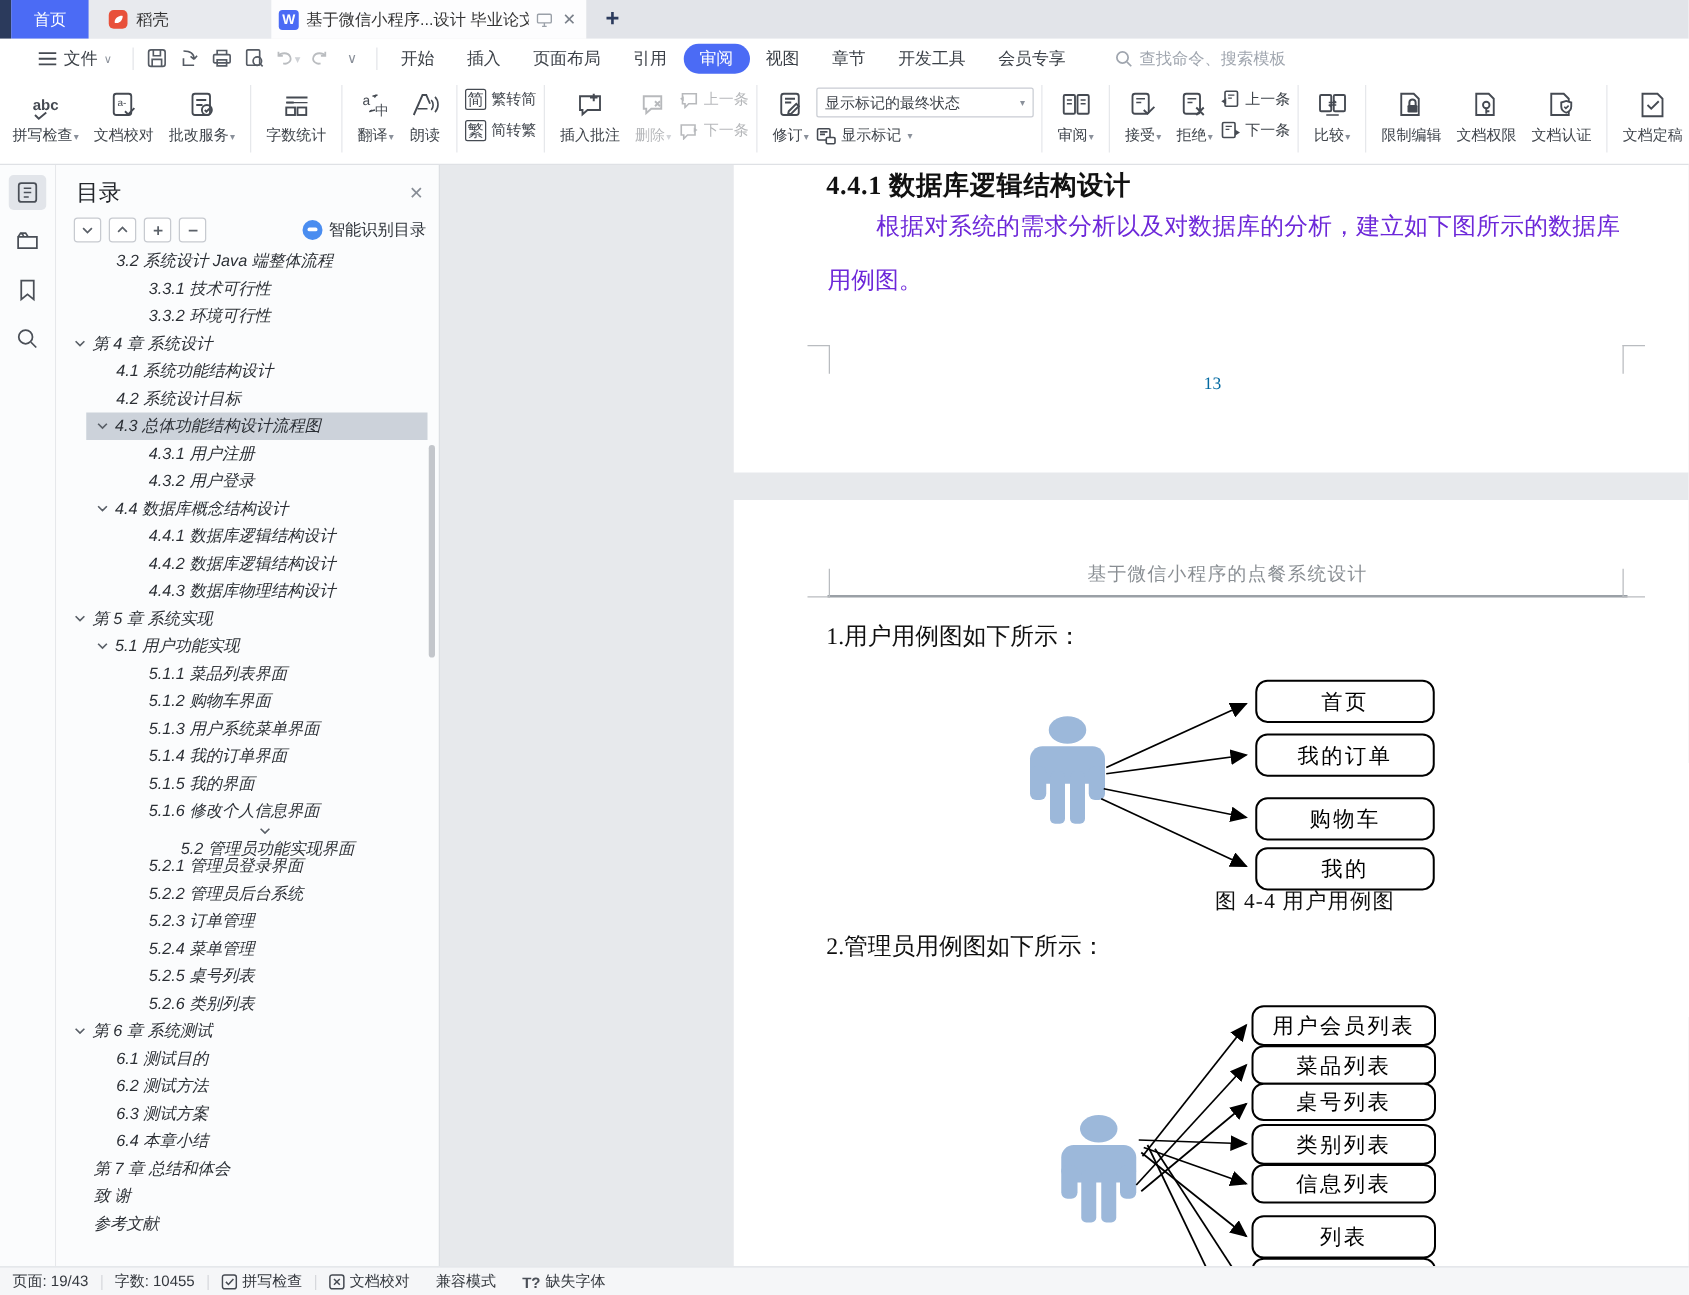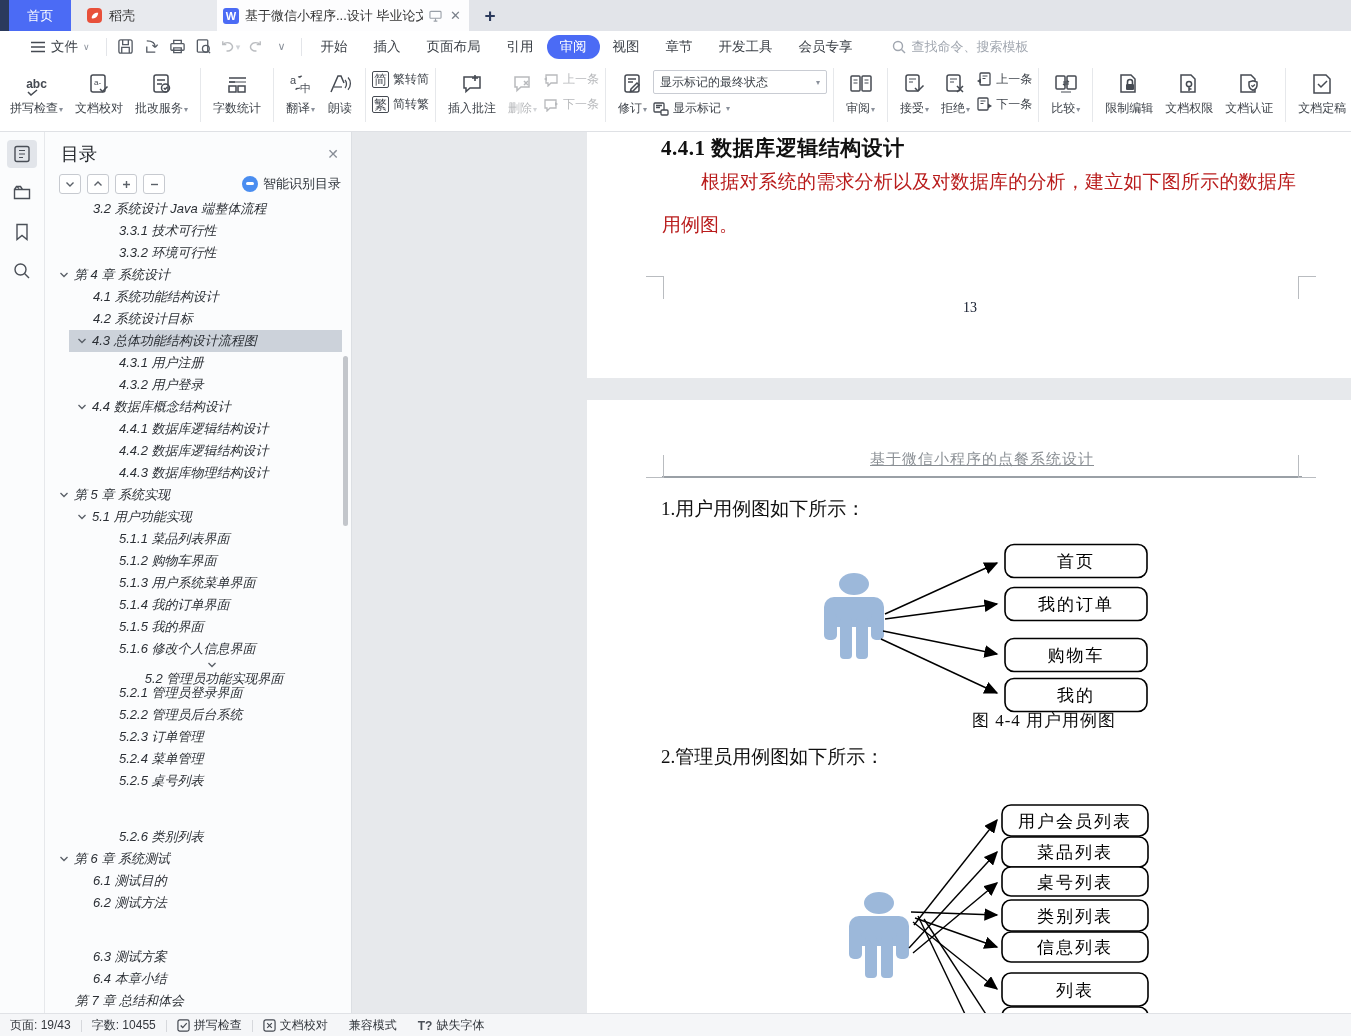--- a/index.html
+++ b/index.html
@@ -66,28 +66,28 @@
   .ti.sel{background:#ccd2da;}
   .sbar{position:absolute;right:3px;top:224px;width:5px;height:170px;border-radius:3px;background:#c3c6cb;}
   
   .docarea{flex:1;background:#e7e9ec;position:relative;overflow:hidden;}
   .pg{position:absolute;background:#fff;left:235px;width:766px;}
   .page1{top:0;height:246px;}
   .page2{top:268px;height:614px;overflow:hidden;}
   .serif{font-family:"Liberation Serif",serif;}
   .h441{position:absolute;top:2px;left:74px;font-size:21px;font-weight:bold;color:#111;letter-spacing:.5px;}
   .para{position:absolute;top:28px;left:75px;width:634px;font-size:19px;line-height:43px;
-        text-indent:39px;text-align:justify;color:#b91c1c;}
-  .pnum{position:absolute;top:168px;left:343px;width:80px;text-align:center;font-size:14px;color:#0f172a;}
+        text-indent:39px;text-align:justify;color:#6d28d9;}
+  .pnum{position:absolute;top:168px;left:343px;width:80px;text-align:center;font-size:14px;color:#0369a1;}
   .mk{position:absolute;width:17px;height:22px;border:0 solid #b9bcc0;}
   .p1ml{left:59px;top:144px;border-top-width:1px;border-right-width:1px;}
   .p1mr{left:711px;top:144px;border-top-width:1px;border-left-width:1px;}
   .p2ml{left:59px;top:55px;border-bottom-width:1px;border-right-width:1px;}
   .p2mr{left:711px;top:55px;border-bottom-width:1px;border-left-width:1px;}
-  .phead{position:absolute;top:50px;left:75px;width:640px;text-align:center;font-size:15px;color:#8a8f94;letter-spacing:1px;text-decoration:underline;}
+  .phead{position:absolute;top:50px;left:75px;width:640px;text-align:center;font-size:15px;color:#8a8f94;letter-spacing:1px;}
   .hline{position:absolute;top:76px;left:75px;width:640px;border-top:2px solid #9aa0a6;}
   .p2t1{position:absolute;top:96px;left:74px;font-size:19px;color:#101010;}
   .p2cap{position:absolute;top:309px;left:297px;width:320px;text-align:center;font-size:17px;color:#101010;letter-spacing:1px;}
   .p2t2{position:absolute;top:344px;left:74px;font-size:19px;color:#101010;}
   .dsvg{position:absolute;left:0;top:0;}
   
   .statusbar{position:absolute;top:1013px;left:0;width:1351px;height:23px;background:#f5f6f8;border-top:1px solid #e0e2e6;
              display:flex;align-items:center;font-size:12px;color:#33373d;padding-left:10px;}
   .svd{width:1px;height:12px;background:#d6d8dc;margin:0 10px;}
   .sitem{display:flex;align-items:center;gap:4px;white-space:nowrap;}
@@ -596,38 +596,38 @@
         </div>
         <div class="ti" style="padding-left: 74px;">
           <span>5.2.3 订单管理</span>
         </div>
         <div class="ti" style="padding-left: 74px;">
           <span>5.2.4 菜单管理</span>
         </div>
         <div class="ti" style="padding-left: 74px;">
           <span>5.2.5 桌号列表</span>
         </div>
-        <div class="ti" style="padding-left: 74px; margin-top: 34px;">
+        <div class="ti" style="padding-left: 74px;">
           <span>5.2.6 类别列表</span>
         </div>
         <div class="ti" style="padding-left: 14px;">
           <span class="chv">
             <svg width="10" height="10" viewBox="0 0 10 10" fill="none" stroke="#585e66" stroke-width="1.3">
               <path d="M1.5 3 5 6.5 8.5 3"></path>
             </svg>
           </span>
           <span>第 6 章 系统测试</span>
         </div>
         <div class="ti" style="padding-left: 48px;">
           <span>6.1 测试目的</span>
         </div>
         <div class="ti" style="padding-left: 48px;">
           <span>6.2 测试方法</span>
         </div>
-        <div class="ti" style="padding-left: 48px; margin-top: 32px;">
+        <div class="ti" style="padding-left: 48px;">
           <span>6.3 测试方案</span>
         </div>
         <div class="ti" style="padding-left: 48px;">
           <span>6.4 本章小结</span>
         </div>
         <div class="ti" style="padding-left: 30px;">
           <span>第 7 章 总结和体会</span>
         </div>
         <div class="ti" style="padding-left: 30px;">
           <span>致  谢</span>

